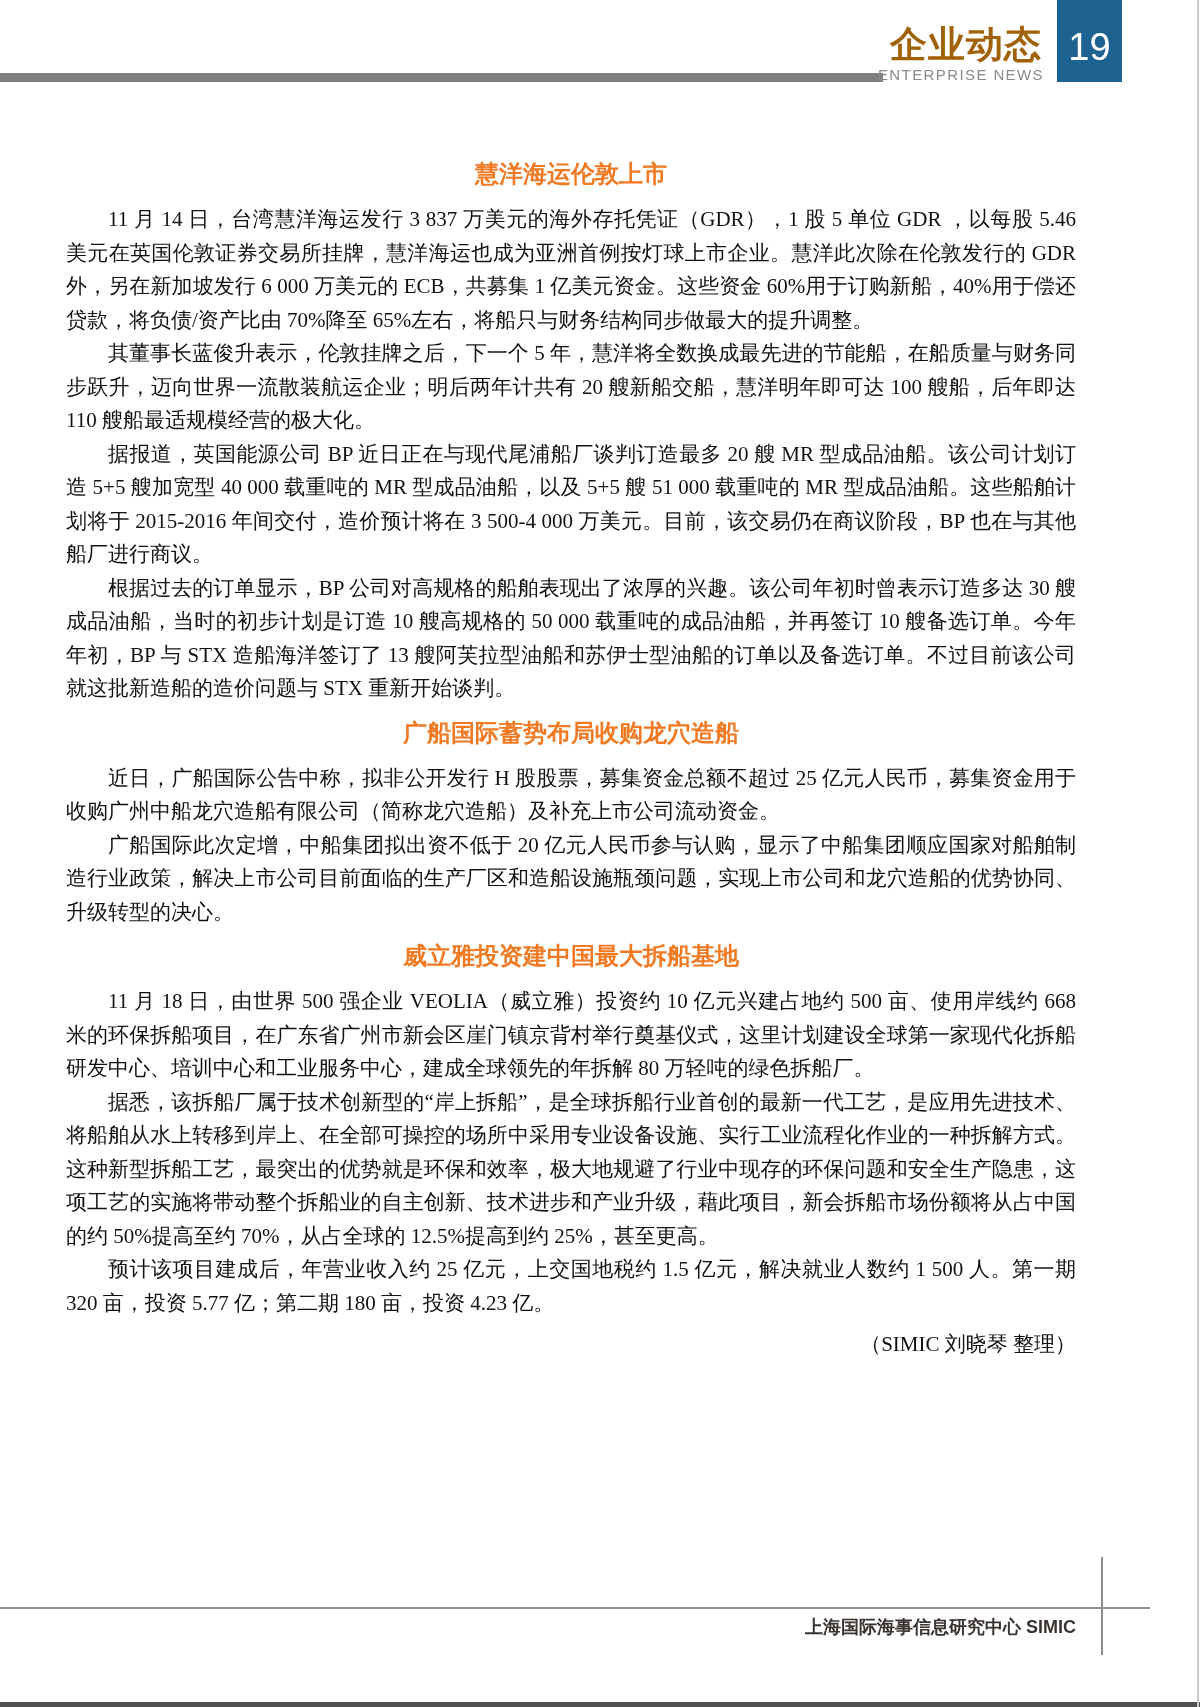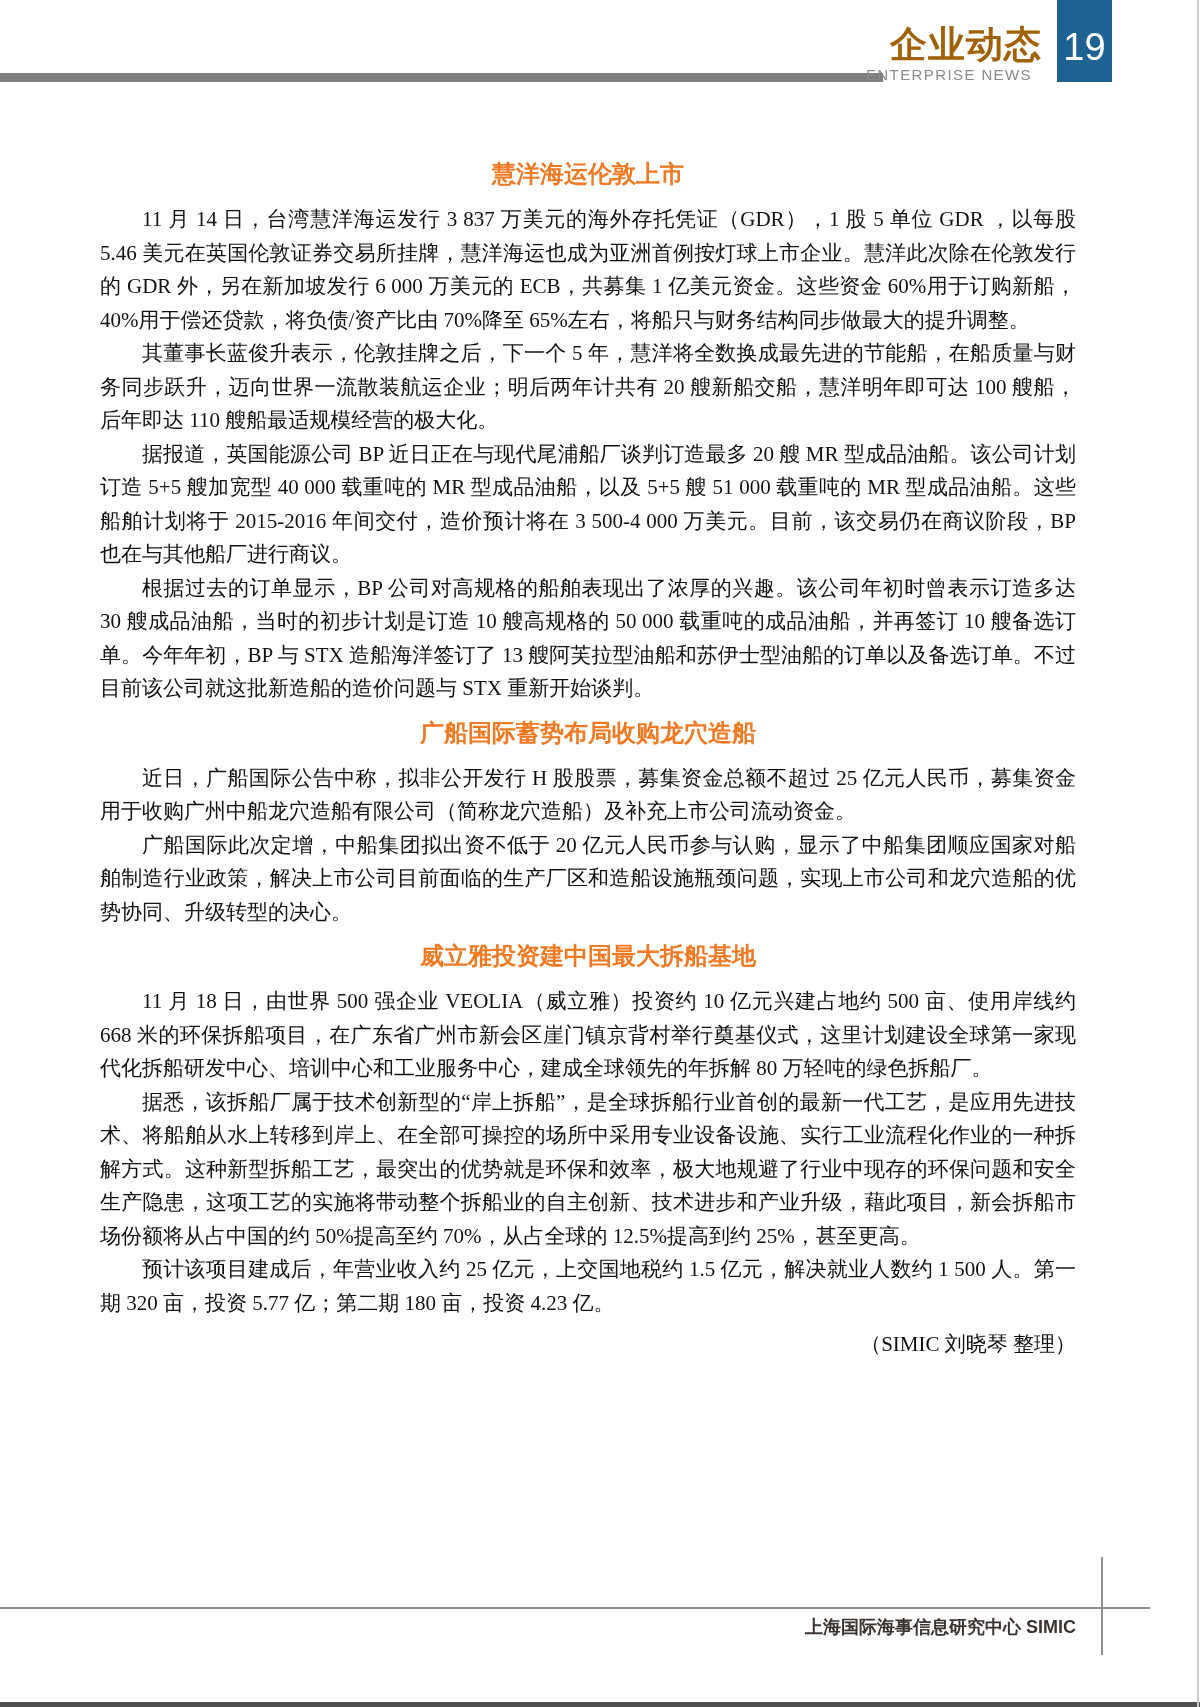--- a/index.html
+++ b/index.html
@@ -18,38 +18,38 @@
     width:883px; height:9px;
     background:#7f7f7f;
   }
   .header-title-cn {
     position:absolute; right:158px; top:20px;
     font-family:"Liberation Sans","DejaVu Sans",sans-serif;
     font-weight:bold; font-size:37px; letter-spacing:1px;
     color:#a16207; white-space:nowrap;
   }
   .header-title-en {
-    position:absolute; right:168px; top:66px;
+    position:absolute; right:156px; top:66px;
     font-family:"Liberation Sans","DejaVu Sans",sans-serif;
     font-size:15px; letter-spacing:1.4px;
     color:#8a8a8a; white-space:nowrap;
   }
   .page-num-box {
     position:absolute; left:1057px; top:0;
-    width:55px; height:82px;
+    width:65px; height:82px;
     background:#1e6291;
     display:flex; align-items:center; justify-content:center;
     padding-top:12px; box-sizing:border-box;
   }
   .page-num {
     font-family:"Liberation Sans","DejaVu Sans",sans-serif;
     font-size:38px; color:#ffffff; line-height:1;
   }
   
-  .content { padding:27px 124px 0 100px; }
+  .content { padding:27px 124px 0 66px; }
   .article-title {
     font-family:"Liberation Sans","DejaVu Sans",sans-serif;
     font-weight:bold; font-size:24px; line-height:34px;
     color:#f17922; text-align:center;
     margin:10px 0 12px 0;
   }
   .article p {
     font-size:21px; line-height:33.5px;
     margin:0; text-indent:2em;
     text-align:justify; text-align-last:left;

